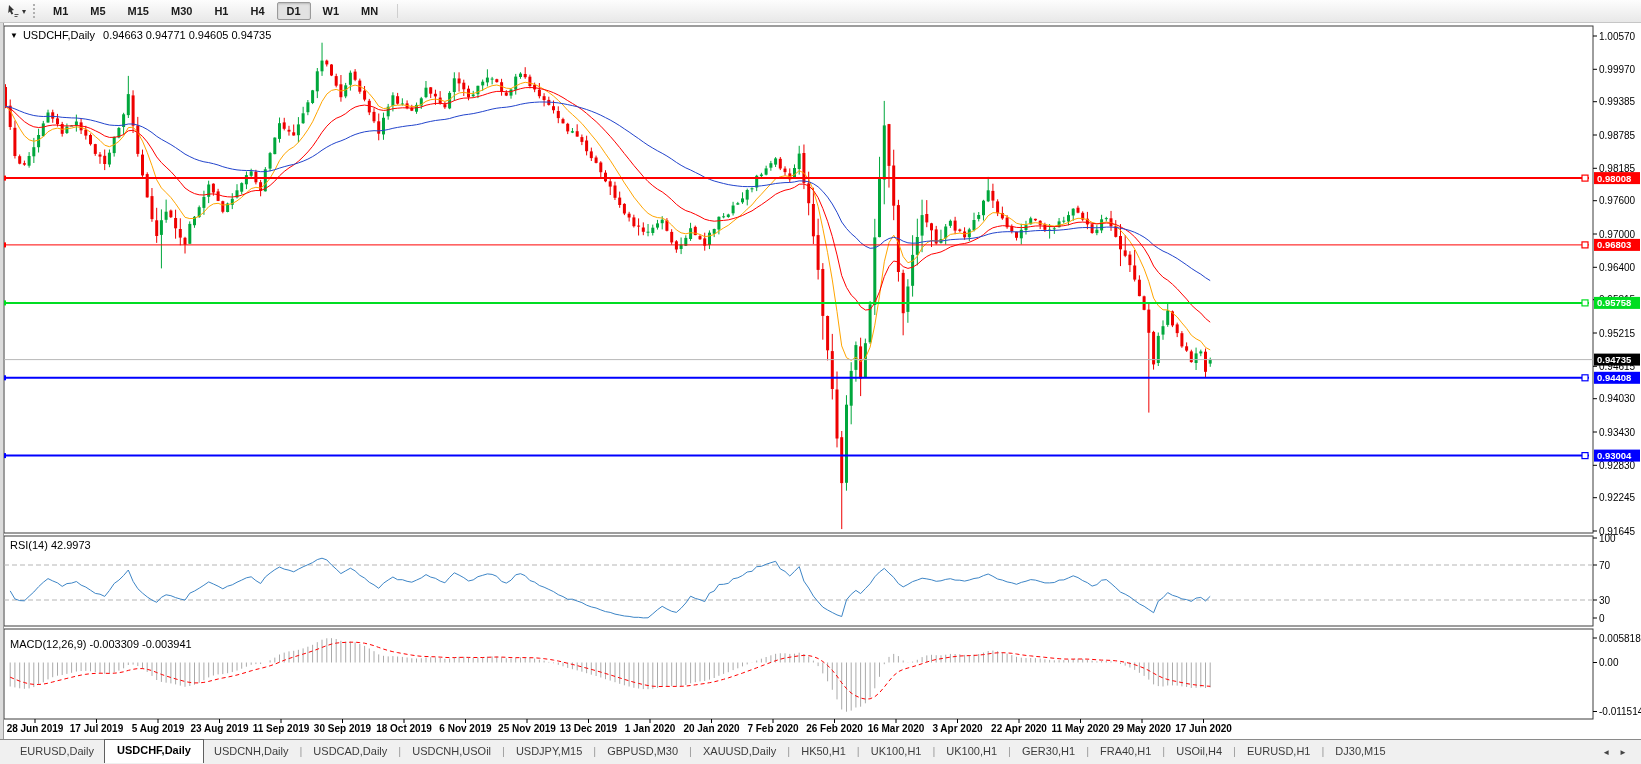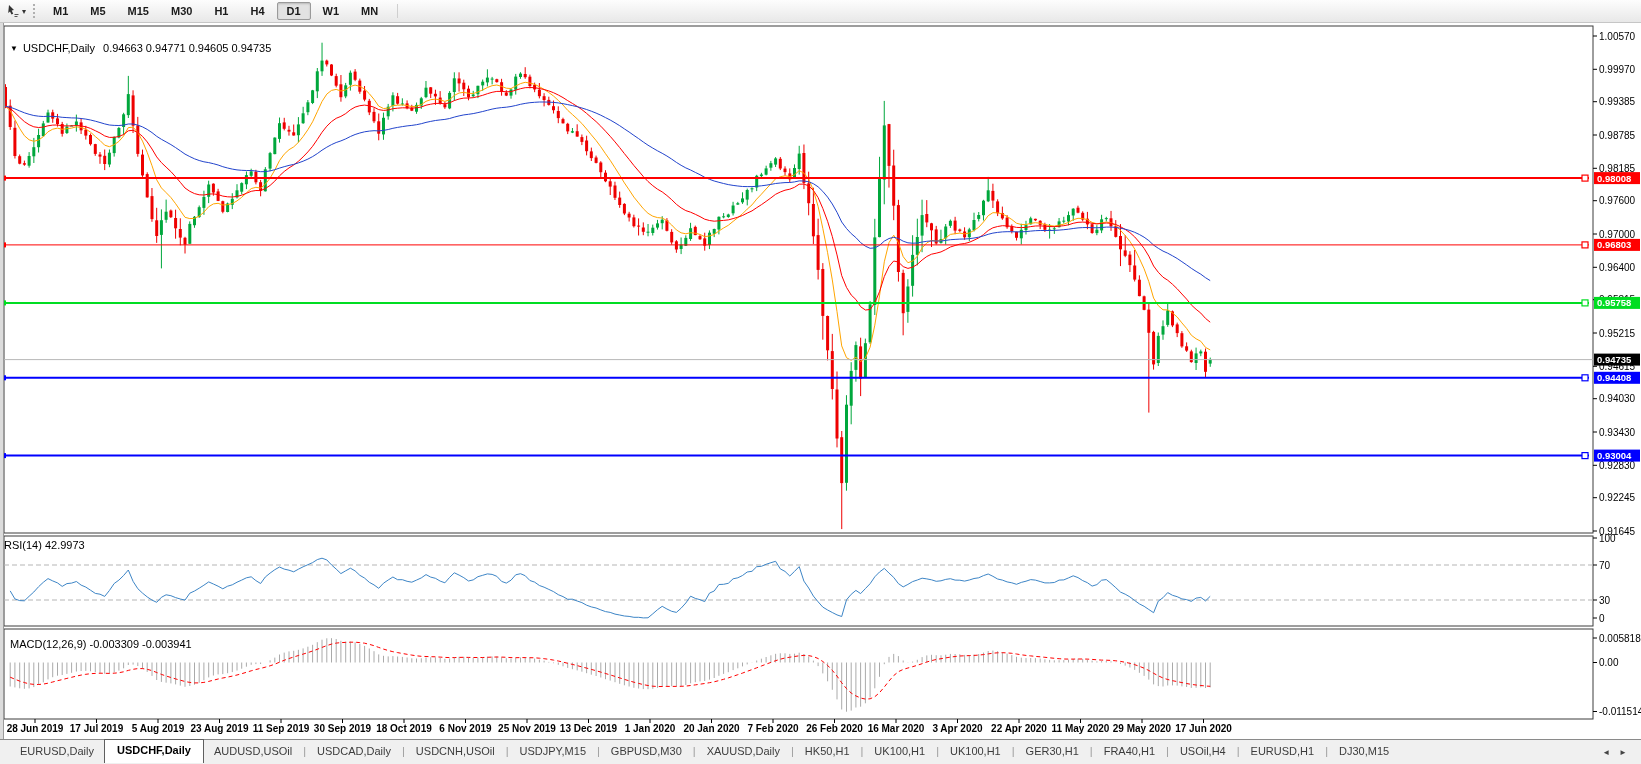--- a/index.html
+++ b/index.html
@@ -12,25 +12,25 @@
   .tool-icon{width:18px;height:16px;margin-left:4px;display:flex;align-items:center;justify-content:center;}
   .tool-caret{font-size:8px;color:#333;margin-right:4px;cursor:default;}
   .tool-sep{height:14px;border-left:2px dotted #b0b0b0;margin:0 7px 0 3px;}
   .tf-group{display:flex;align-items:center;}
   .tf{font-size:11px;color:#1a1a1a;padding:2px 9px;margin:0 1px;border:1px solid transparent;border-radius:2px;cursor:default;font-weight:bold;}
   .tf.active{background:#e2e2e2;border-color:#9a9a9a;box-shadow:inset 0 1px 2px rgba(0,0,0,.18);}
   .tf-endsep{height:14px;border-left:1px solid #cfcfcf;margin:0 8px;}
   #chart-svg{position:absolute;left:0;top:0;z-index:1;}
   .left-strip{position:absolute;left:0;top:22px;width:3px;bottom:24px;background:#dcdcdc;
     border-right:1px solid #9a9a9a;z-index:2;}
-  .chart-title{position:absolute;top:42px;left:10px;z-index:2;font-size:11px;color:#000;white-space:nowrap;}
+  .chart-title{position:absolute;top:29px;left:10px;z-index:2;font-size:11px;color:#000;white-space:nowrap;}
   .chart-title .arrow{font-size:8px;margin-right:5px;vertical-align:1px;}
   .chart-title .ohlc{margin-left:8px;}
   .ind-label{position:absolute;z-index:2;font-size:11px;color:#000;white-space:nowrap;}
-  .rsi-label{top:539px;left:4px;}
+  .rsi-label{top:539px;left:10px;}
   .macd-label{top:632px;left:10px;margin-top:6px;}
   .tabbar{position:absolute;left:0;right:0;bottom:0;height:24px;background:#f0f0f0;
     border-top:1px solid #8a8a8a;display:flex;align-items:stretch;z-index:3;}
   .tabs{display:flex;align-items:stretch;padding-left:10px;}
   .tab{font-size:11px;color:#3c3c3c;padding:5px 10px 8px;white-space:nowrap;cursor:default;}
   .tab.active{background:#fff;border:1px solid #5f5f5f;border-bottom:none;font-weight:bold;color:#000;
     padding:4px 12px 0;position:relative;top:-1px;}
   .tab-sep{color:#9a9a9a;font-size:11px;padding:5px 1px 0;}
   .tab-arrows{margin-left:auto;margin-right:14px;display:flex;gap:9px;align-items:center;}
   .tab-arrow{font-size:8px;color:#444;cursor:default;}
@@ -970,21 +970,21 @@
 <div class="chart-title">
   <span class="arrow">▼</span><span>USDCHF,Daily</span><span class="ohlc">0.94663 0.94771 0.94605 0.94735</span>
 </div>
 <div class="ind-label rsi-label">RSI(14) 42.9973</div>
 <div class="ind-label macd-label">MACD(12,26,9) -0.003309 -0.003941</div>
 
 <div class="tabbar">
   <div class="tabs" id="tabs">
       <div class="tab">EURUSD,Daily</div>
       <div class="tab active">USDCHF,Daily</div>
-      <div class="tab">AUDUSD,USOil</div>
+      <div class="tab">USDCNH,Daily</div>
       <div class="tab-sep">|</div>
       <div class="tab">USDCAD,Daily</div>
       <div class="tab-sep">|</div>
       <div class="tab">USDCNH,USOil</div>
       <div class="tab-sep">|</div>
       <div class="tab">USDJPY,M15</div>
       <div class="tab-sep">|</div>
       <div class="tab">GBPUSD,M30</div>
       <div class="tab-sep">|</div>
       <div class="tab">XAUUSD,Daily</div>

